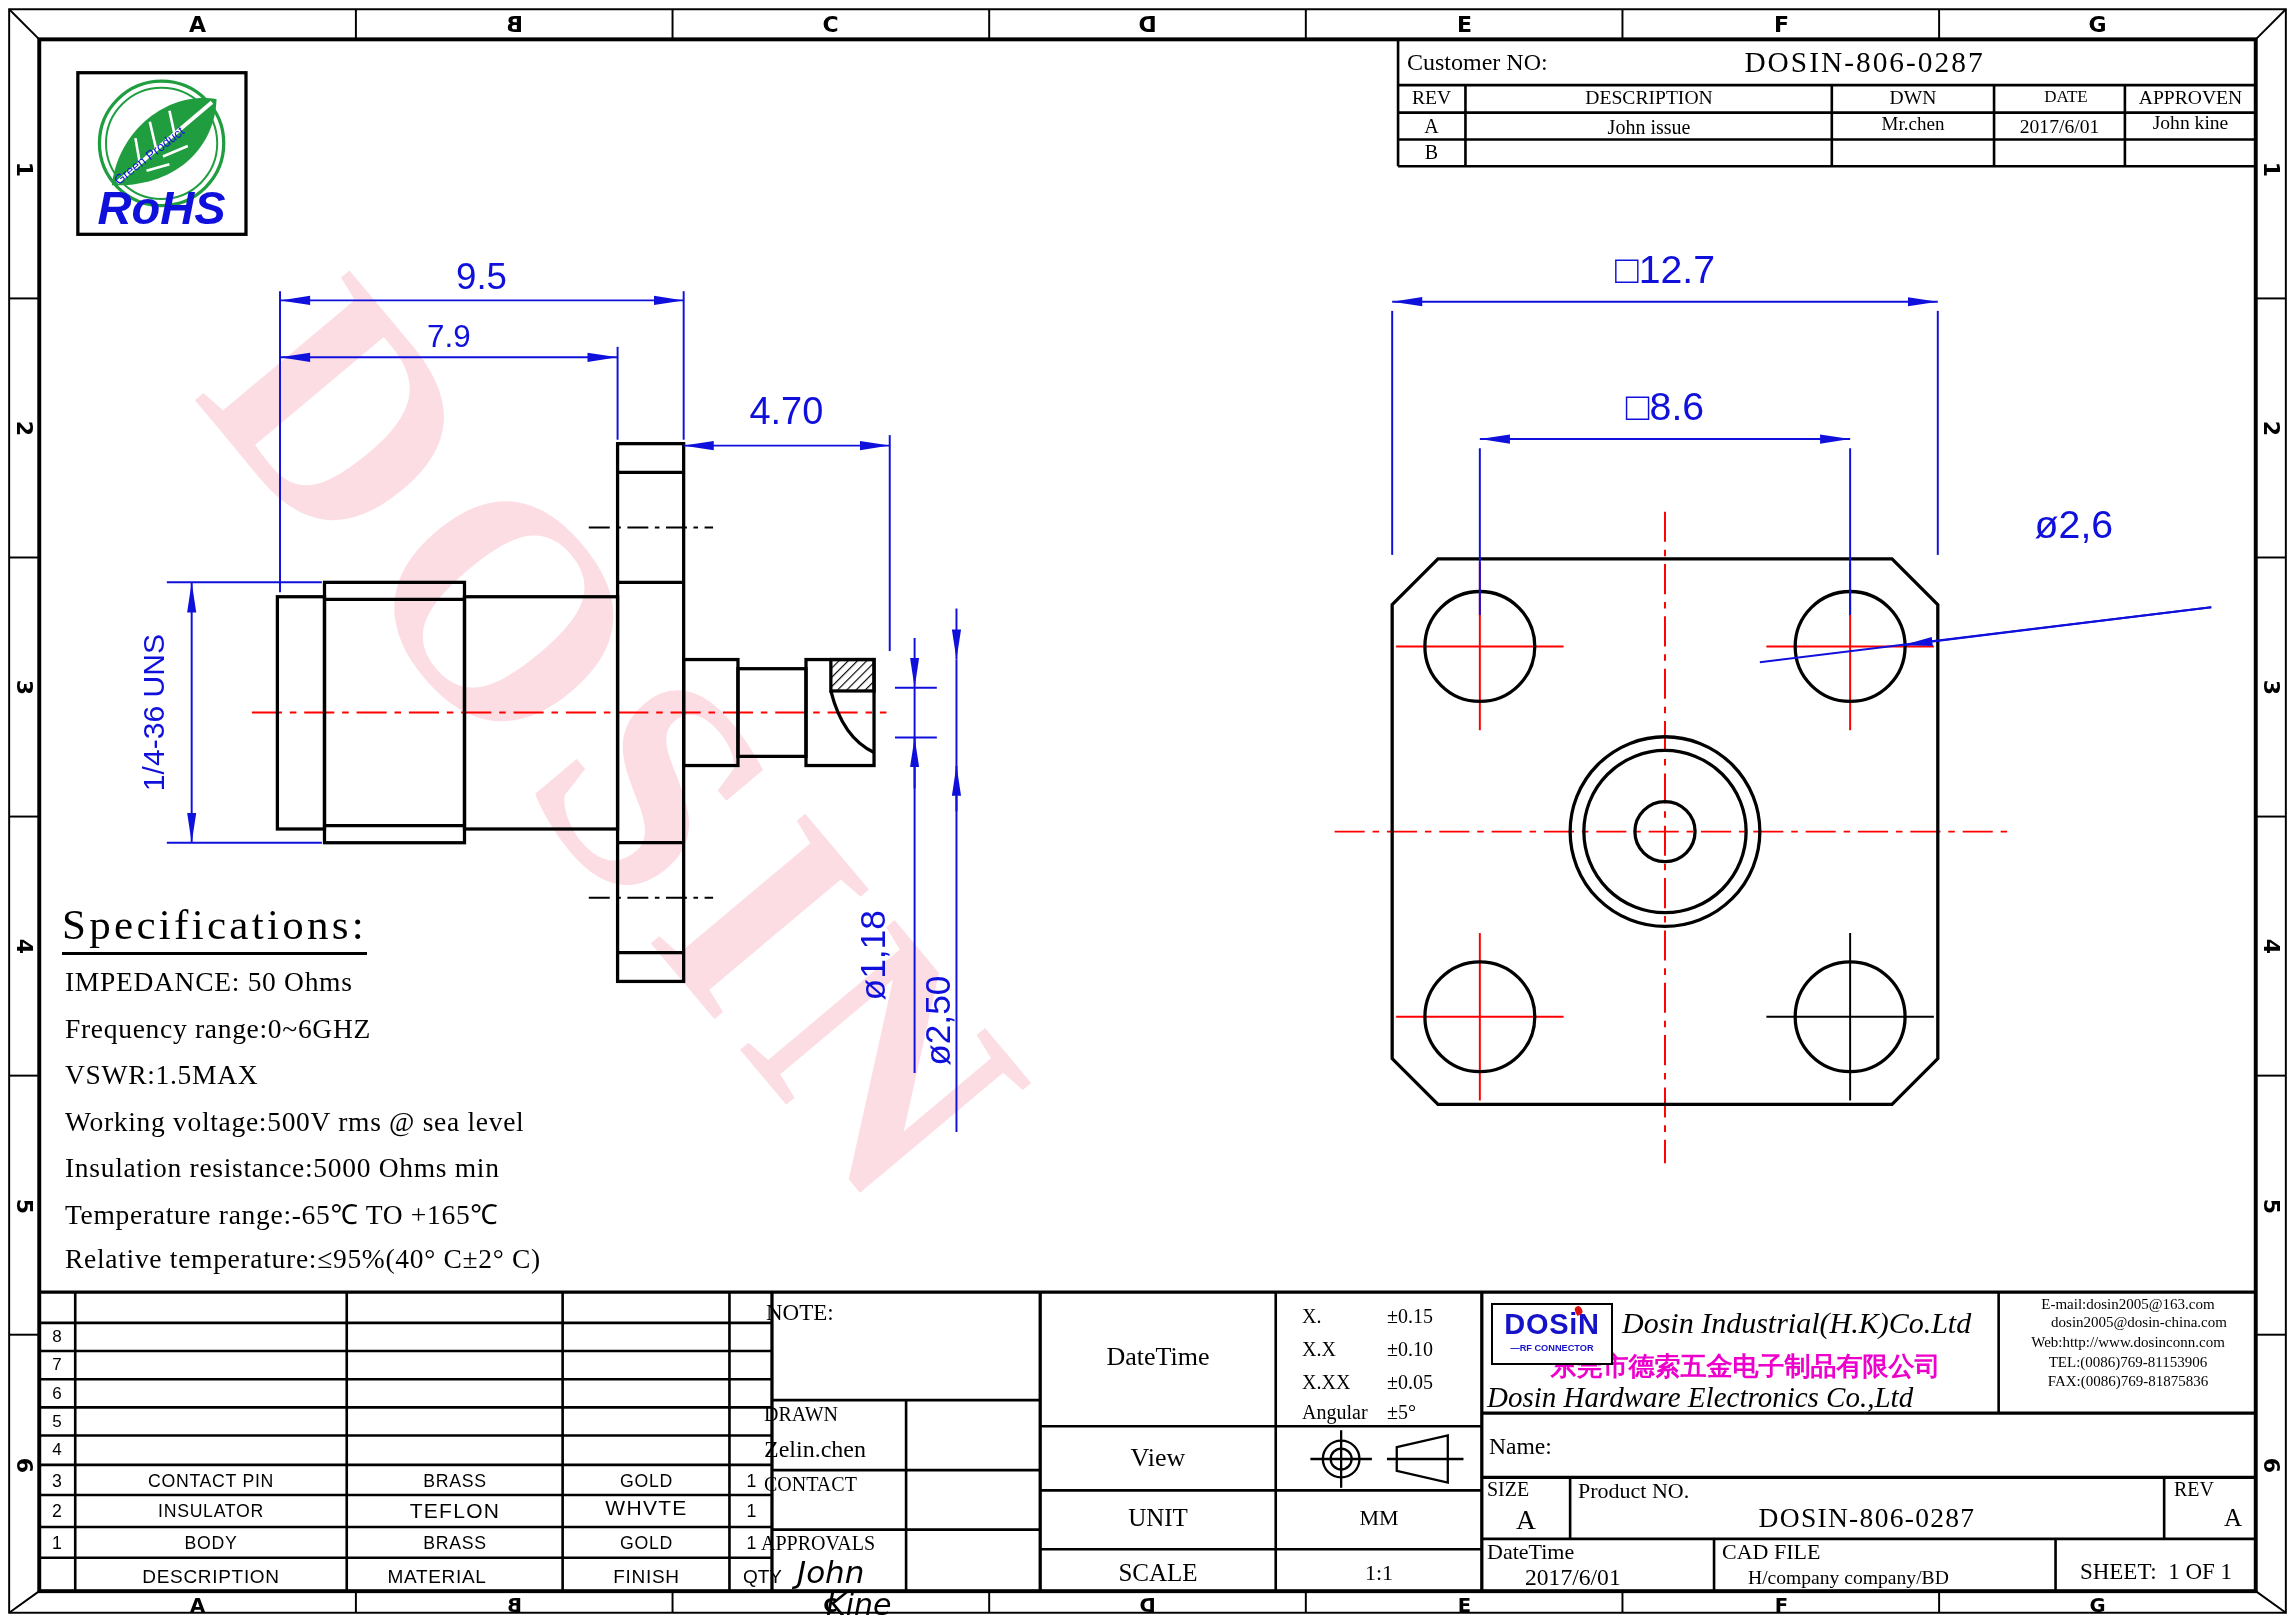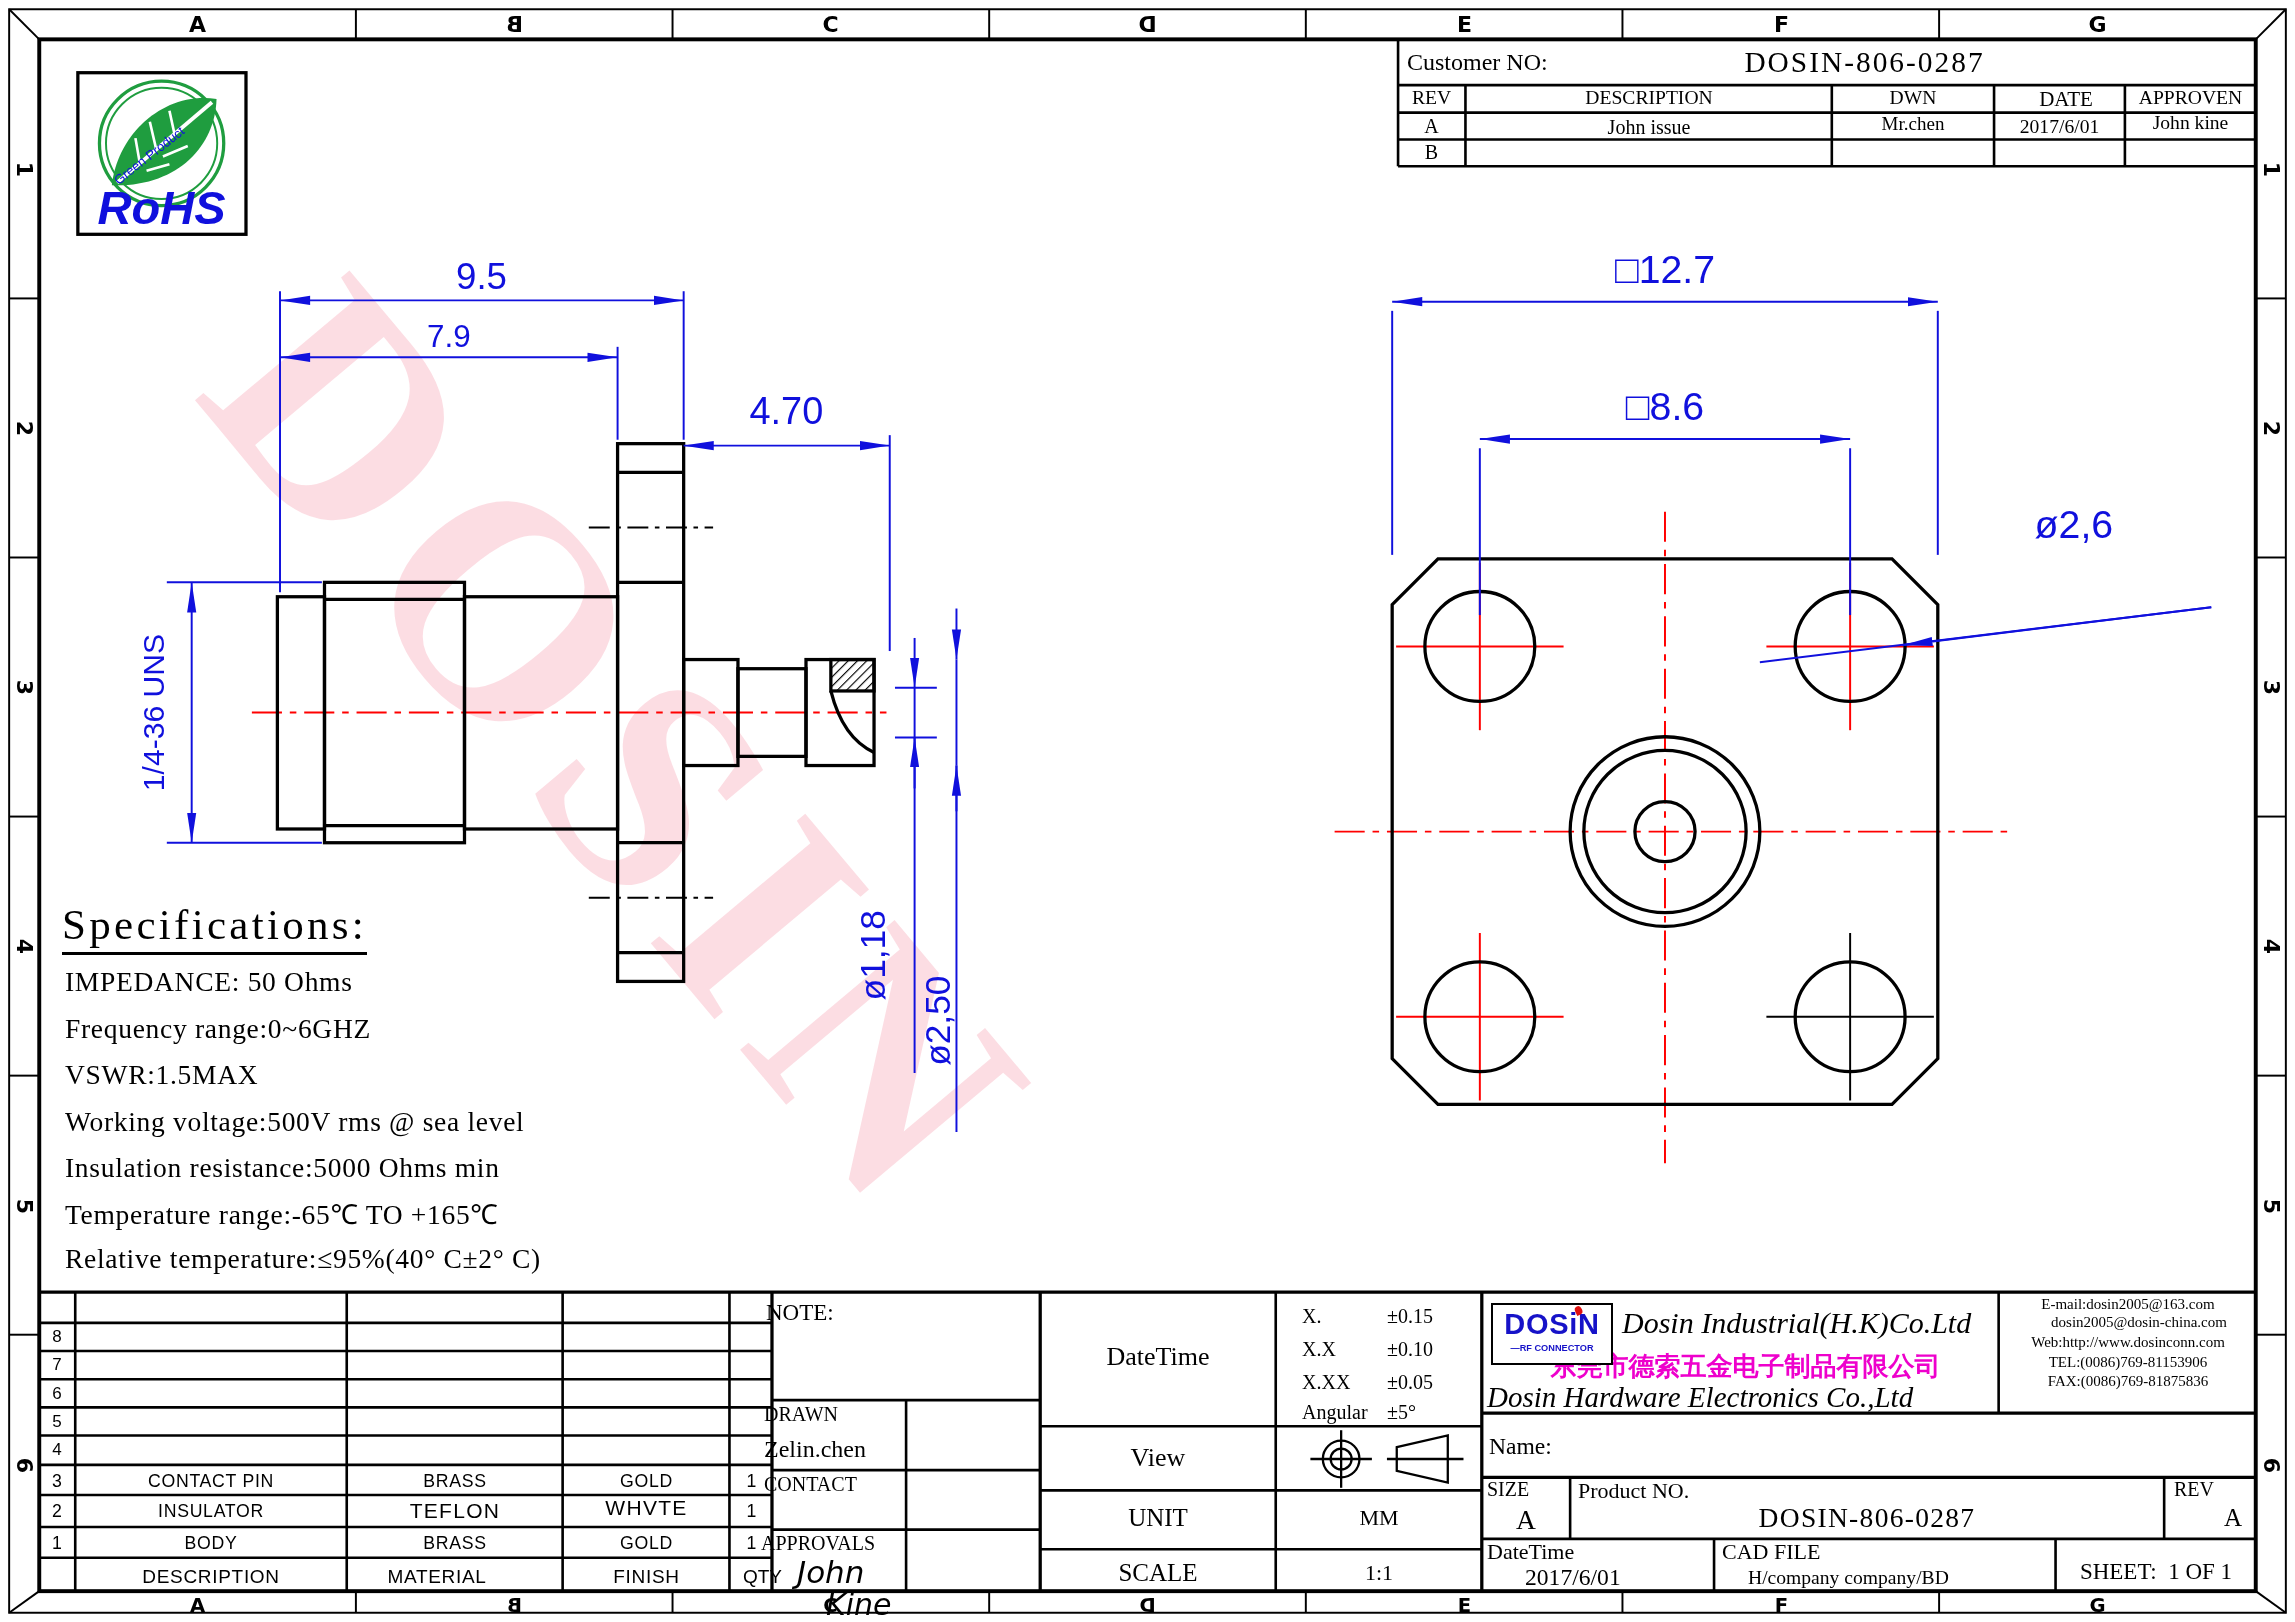--- a/index.html
+++ b/index.html
@@ -285,21 +285,21 @@
     <span class="zl rot90" style="left:2252px;top:675px;">3</span>
     <span class="zl rot90" style="left:2252px;top:934px;">4</span>
     <span class="zl rot90" style="left:2252px;top:1194px;">5</span>
     <span class="zl rot90" style="left:2252px;top:1453px;">6</span>
 
     <div class="t" style="left:1407px;top:50px;font-size:24px;">Customer NO:</div>
     <div class="t ctr" style="left:1603px;top:47px;width:523px;font-size:29.4px;letter-spacing:2px;">DOSIN-806-0287</div>
     <div class="t ctr" style="left:1398px;top:88px;width:67px;font-size:19.6px;">REV</div>
     <div class="t ctr" style="left:1466px;top:88px;width:366px;font-size:19.6px;">DESCRIPTION</div>
     <div class="t ctr" style="left:1832px;top:88px;width:162px;font-size:19.6px;">DWN</div>
-    <div class="t ctr" style="left:1994px;top:88px;width:144px;font-size:21px;">DATE</div>
+    <div class="t ctr" style="left:1994px;top:88px;width:144px;font-size:17px;">DATE</div>
     <div class="t ctr" style="left:2125px;top:88px;width:131px;font-size:19.6px;">APPROVEN</div>
     <div class="t ctr" style="left:1398px;top:116px;width:67px;font-size:20px;">A</div>
     <div class="t ctr" style="left:1466px;top:117px;width:366px;font-size:20px;">John issue</div>
     <div class="t ctr" style="left:1832px;top:114px;width:162px;font-size:19px;">Mr.chen</div>
     <div class="t ctr" style="left:1994px;top:117px;width:131px;font-size:19.6px;">2017/6/01</div>
     <div class="t ctr" style="left:2125px;top:113px;width:131px;font-size:19.6px;">John kine</div>
     <div class="t ctr" style="left:1398px;top:142px;width:67px;font-size:20px;">B</div>
 
     <div class="t" style="left:62px;top:902px;font-size:43px;letter-spacing:3.3px;border-bottom:3.3px solid #000;padding-bottom:5.2px;">Specifications:</div>
     <div class="t" style="left:65px;top:968px;font-size:27.5px;letter-spacing:0.7px;">IMPEDANCE: 50 Ohms</div>

